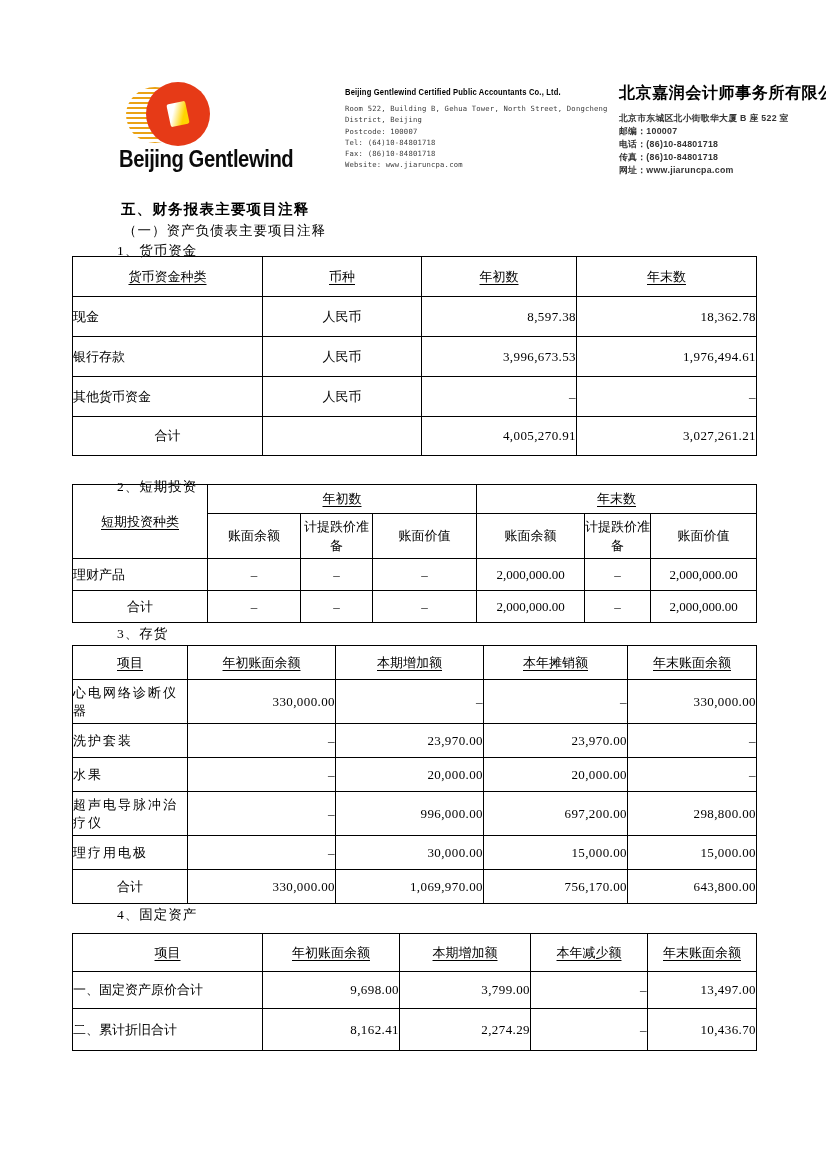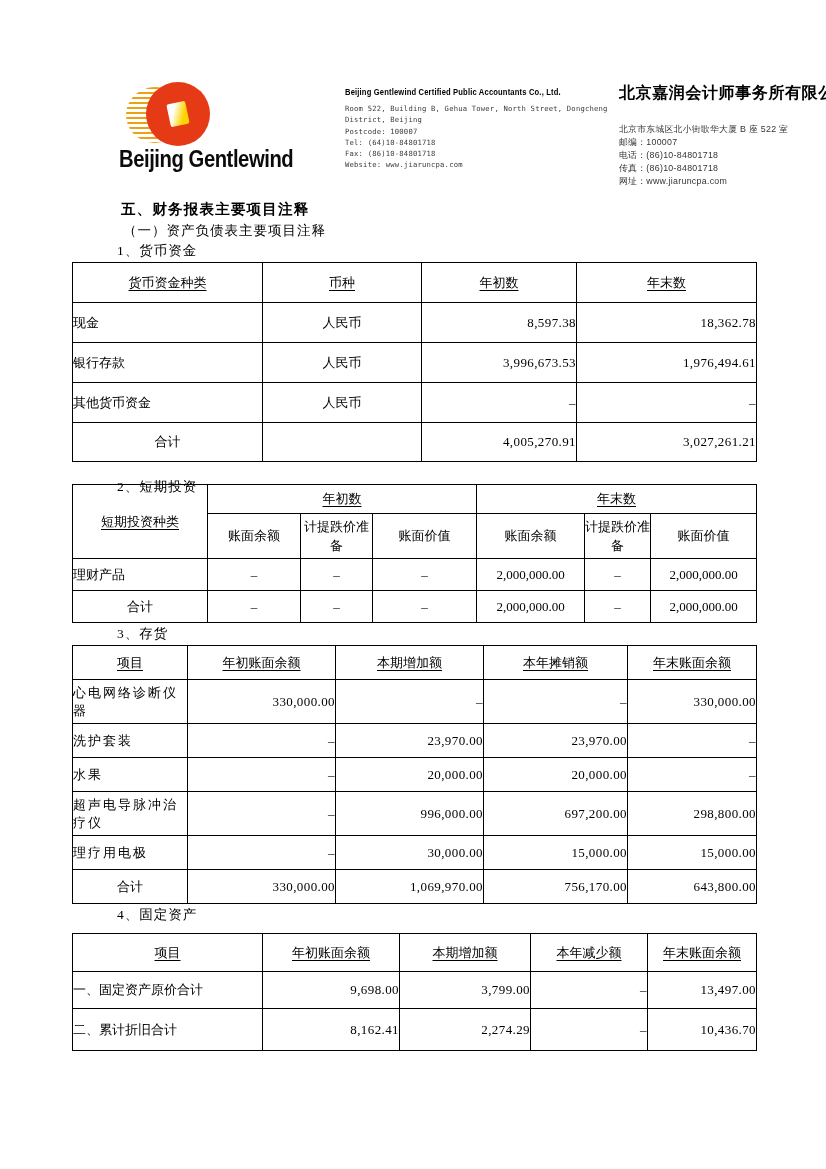--- a/index.html
+++ b/index.html
@@ -22,21 +22,21 @@
     transform:scaleX(0.88);transform-origin:left top;color:#0b0b0b;}
 
   .en-block{position:absolute;left:345px;top:86px;width:255px;}
   .en-title{font-family:"Liberation Sans",sans-serif;font-weight:bold;font-size:9.5px;
     letter-spacing:0.2px;white-space:nowrap;transform:scaleX(0.80);transform-origin:left top;color:#000;}
   .en-lines{margin-top:6px;font-family:"DejaVu Sans Mono",monospace;font-size:7.2px;
     line-height:11.3px;letter-spacing:0.2px;color:#3a3a3a;white-space:nowrap;}
 
   .cn-block{position:absolute;left:619px;top:83px;width:200px;font-family:"Liberation Sans",sans-serif;}
   .cn-title{font-weight:bold;font-size:16px;letter-spacing:0.6px;white-space:nowrap;color:#000;}
-  .cn-lines{margin-top:19px;font-size:8.8px;line-height:13px;letter-spacing:0.3px;color:#333;white-space:nowrap;}
+  .cn-lines{margin-top:8px;font-size:8.8px;line-height:13px;letter-spacing:0.3px;color:#333;white-space:nowrap;font-weight:bold;}
 
   
   .h-main{position:absolute;left:121px;top:200px;font-family:"Liberation Sans",sans-serif;
     font-weight:bold;font-size:14.5px;letter-spacing:1.2px;}
   .h-sub{position:absolute;left:123px;top:222px;font-size:13.5px;letter-spacing:1px;}
   .h-item{position:absolute;left:117px;font-size:13.5px;letter-spacing:1px;}
   #item1{top:242px}#item2{top:478px}#item3{top:625px}#item4{top:906px}
 
   
   table.tbl{position:absolute;left:72px;width:684px;border-collapse:collapse;table-layout:fixed;
@@ -46,21 +46,21 @@
   .u{text-decoration:underline;text-underline-offset:3px;}
   .wrap{line-height:19px;padding:0 10px;}
   .lbl{text-align:left;padding:2px 6px 2px 8px;line-height:18px;}
   .sp{letter-spacing:2px;}
   .indent{padding-left:25px;}
   .ctr{text-align:center;}
   .num{text-align:right;padding-right:11px;letter-spacing:0.4px;}
   tr.hr40{height:40px}tr.hr39{height:39px}tr.hr29{height:29px}tr.hr45{height:45px}
   tr.hr32{height:32px}tr.hr34{height:34px}tr.hr44{height:44px}tr.hr38{height:38px}
   tr.hr37{height:37px}tr.hr42{height:42px}
-  #t1{top:262px}#t2{top:484px}#t3{top:645px}#t4{top:933px}
+  #t1{top:256px}#t2{top:484px}#t3{top:645px}#t4{top:933px}
 </style>
 </head>
 <body>
 
 <div class="page">
 
   <div class="logo">
     <div class="logo-stripes"></div>
     <div class="logo-red">
       <div class="logo-square"></div>

